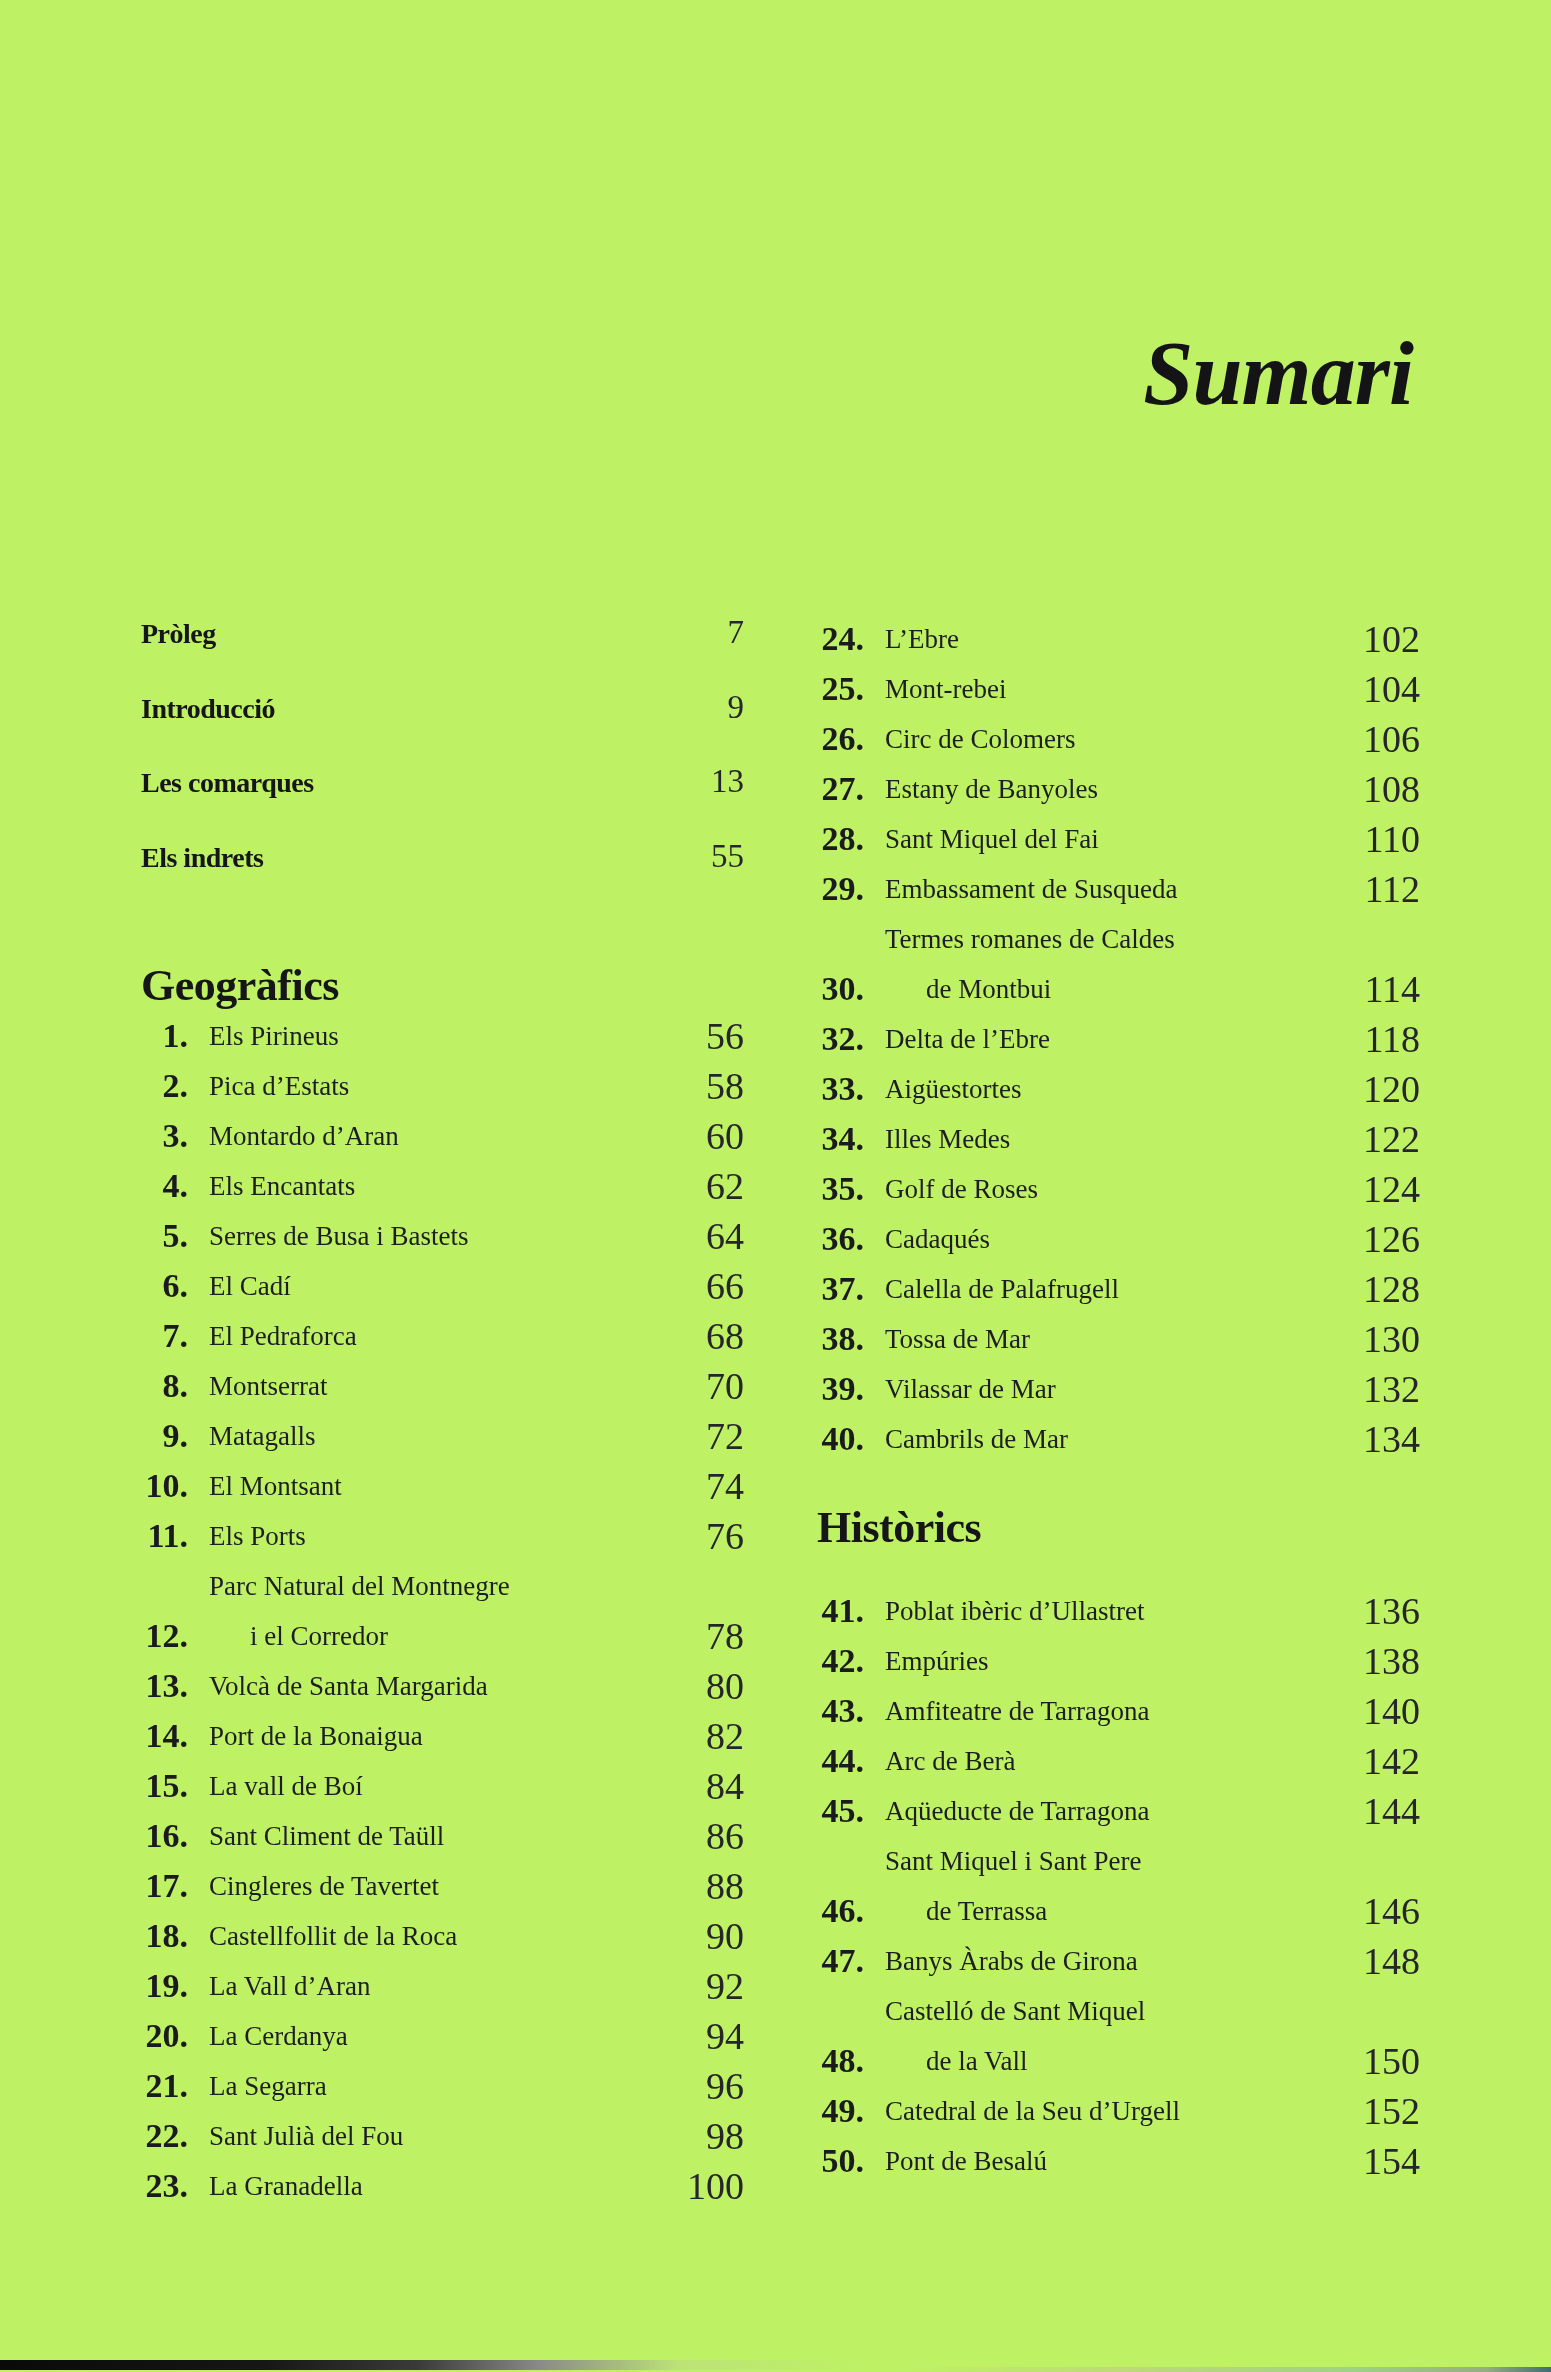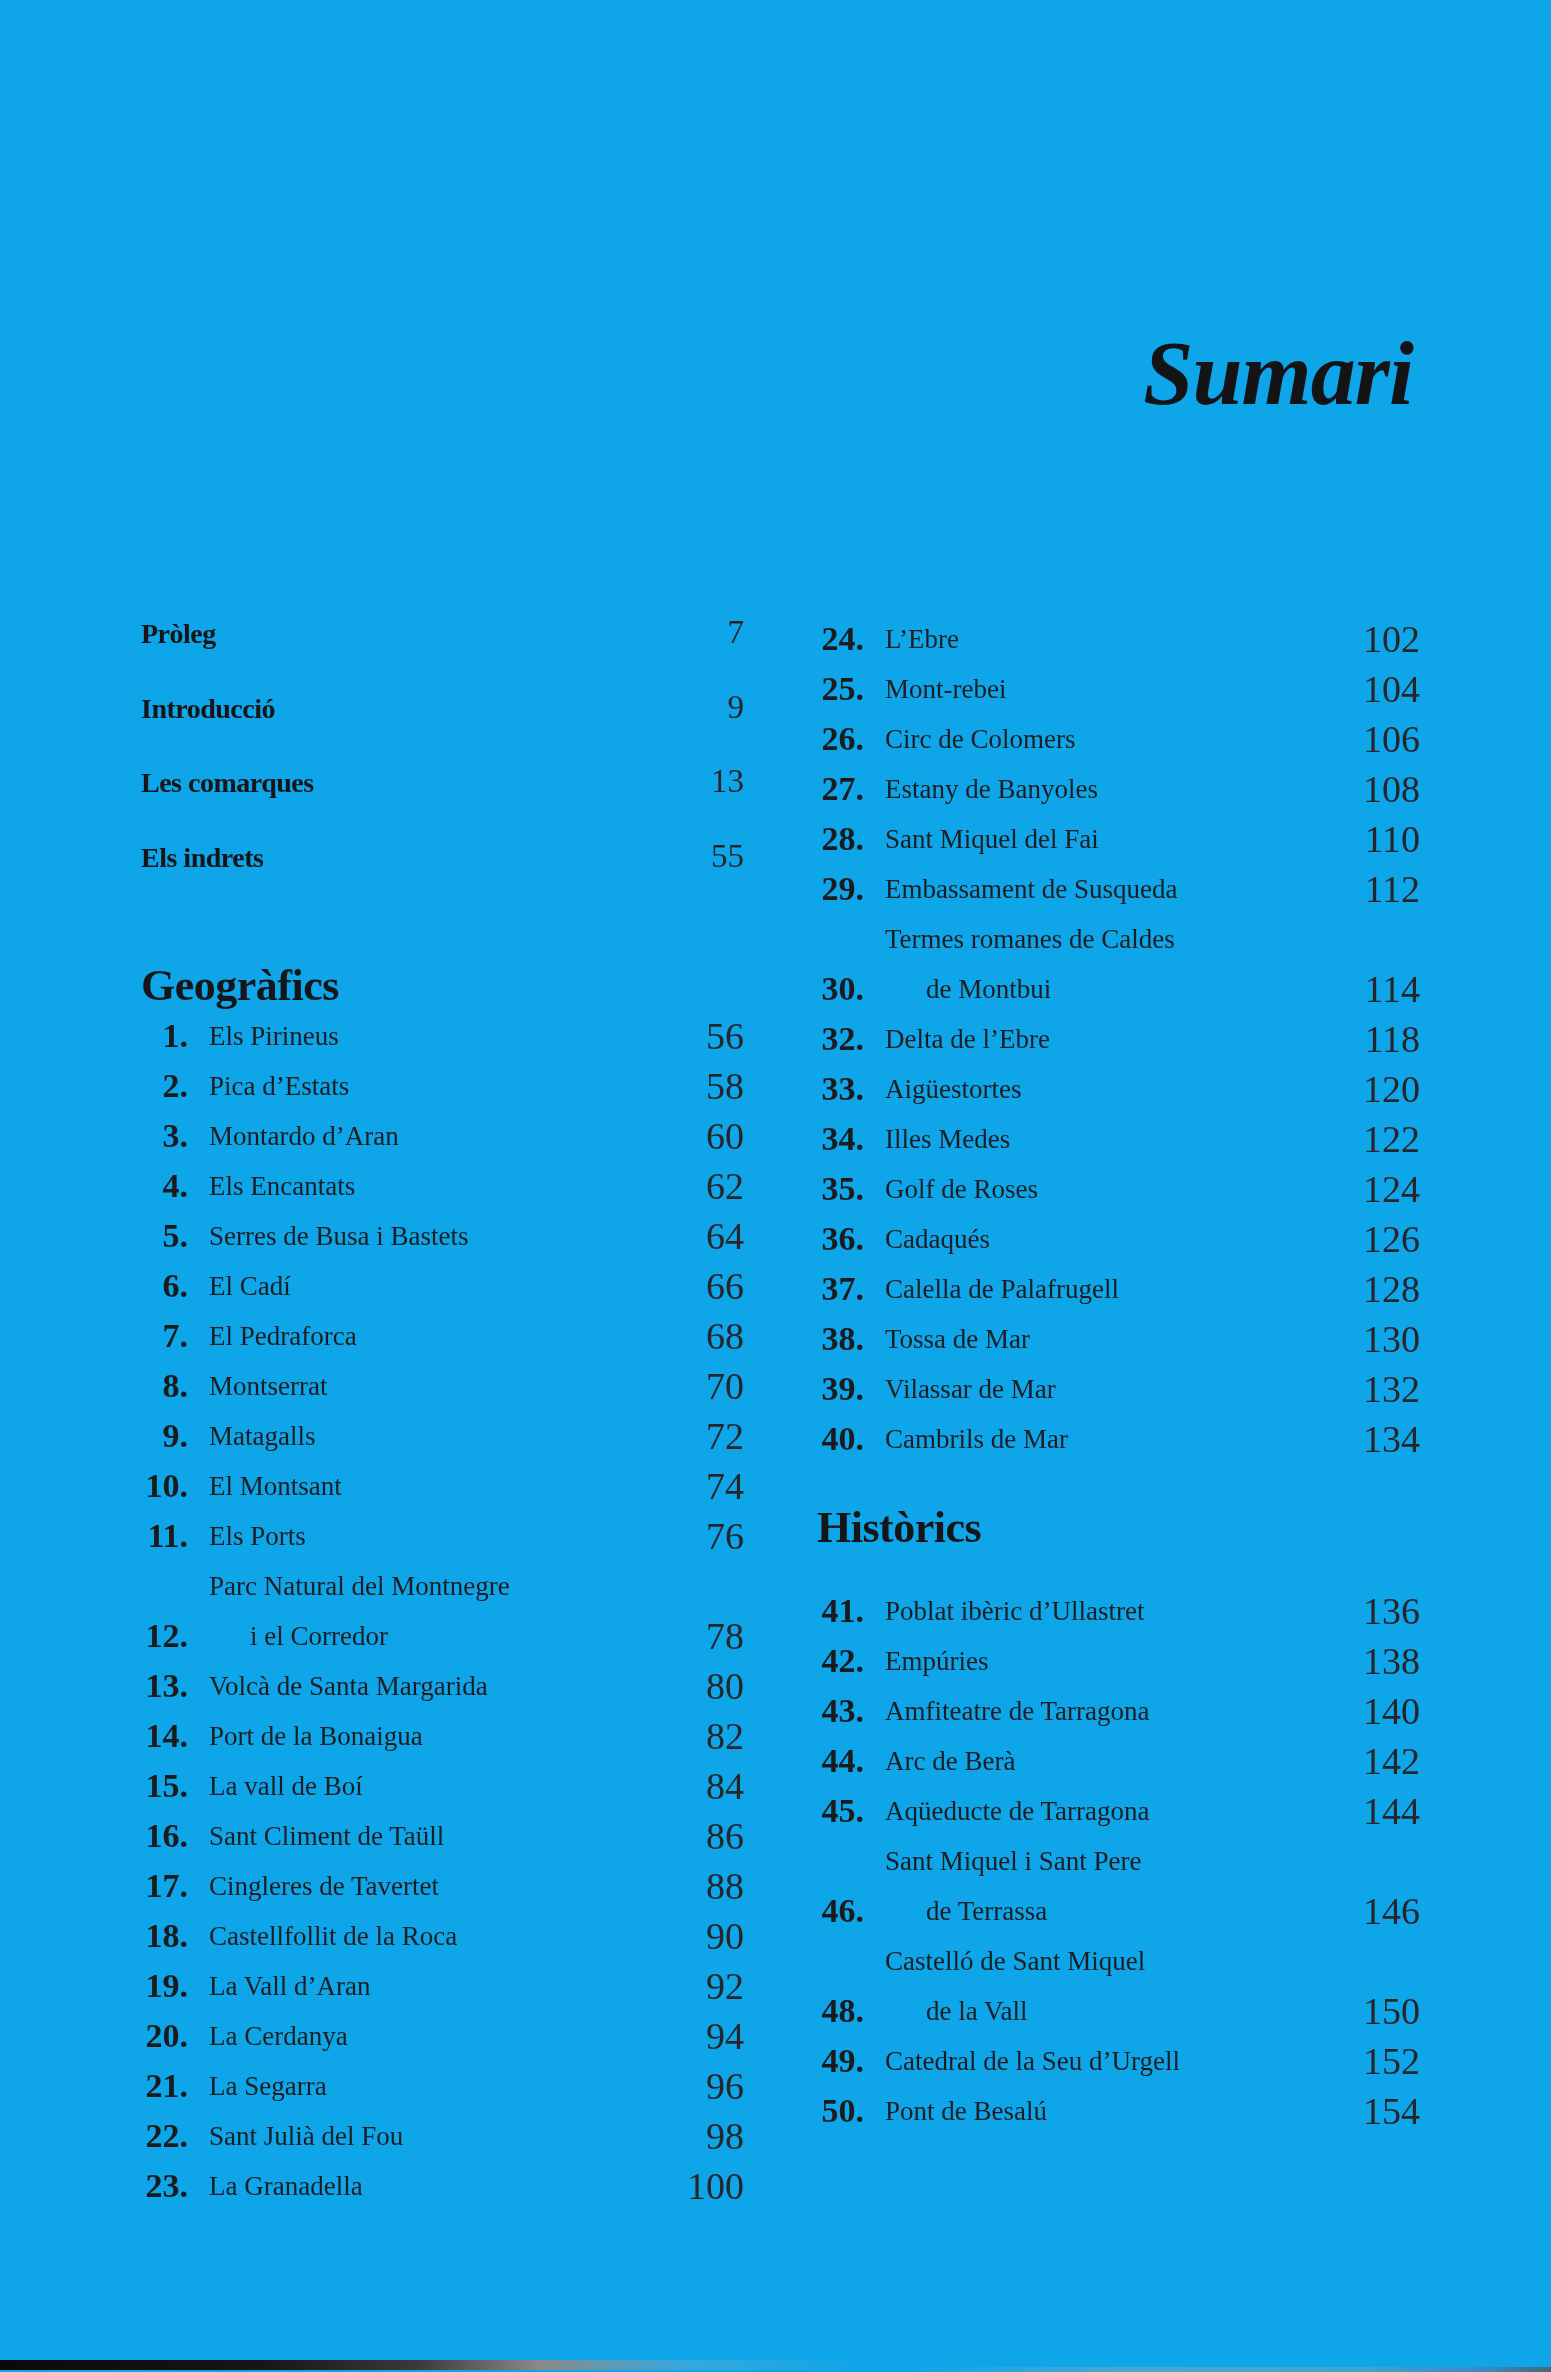--- a/index.html
+++ b/index.html
@@ -1,20 +1,20 @@
 <!DOCTYPE html>
 <html style="font-size:15px"><head>
 <meta charset="utf-8">
 <style>
   html,body{margin:0;padding:0;background:#e8e8e6;}
   .page{
     position:relative;
     width:1552px;height:2373px;
     margin:0 auto;
-    background:#0ea5e9;
+    background:#bef264;
     color:#1c1c1e;
     font-family:"Liberation Serif","DejaVu Serif",serif;
     overflow:hidden;
   }
   .title{
     position:absolute;
     top:322px;right:139px;
     margin:0;
     font-size:90px;
     font-style:italic;
@@ -505,20 +505,27 @@
 
         <div class="item-row">
           <span class="item-num">46.</span>
           <span class="item-label">
             <span class="l1">Sant Miquel i Sant Pere</span>
             <span class="l2">de Terrassa</span>
           </span>
           <span class="item-page">146</span>
         </div>
 
+        <div class="item-row">
+          <span class="item-num">47.</span>
+          <span class="item-label">
+            <span class="l1">Banys Àrabs de Girona</span>
+          </span>
+          <span class="item-page">148</span>
+        </div>
 
         <div class="item-row">
           <span class="item-num">48.</span>
           <span class="item-label">
             <span class="l1">Castelló de Sant Miquel</span>
             <span class="l2">de la Vall</span>
           </span>
           <span class="item-page">150</span>
         </div>
 

